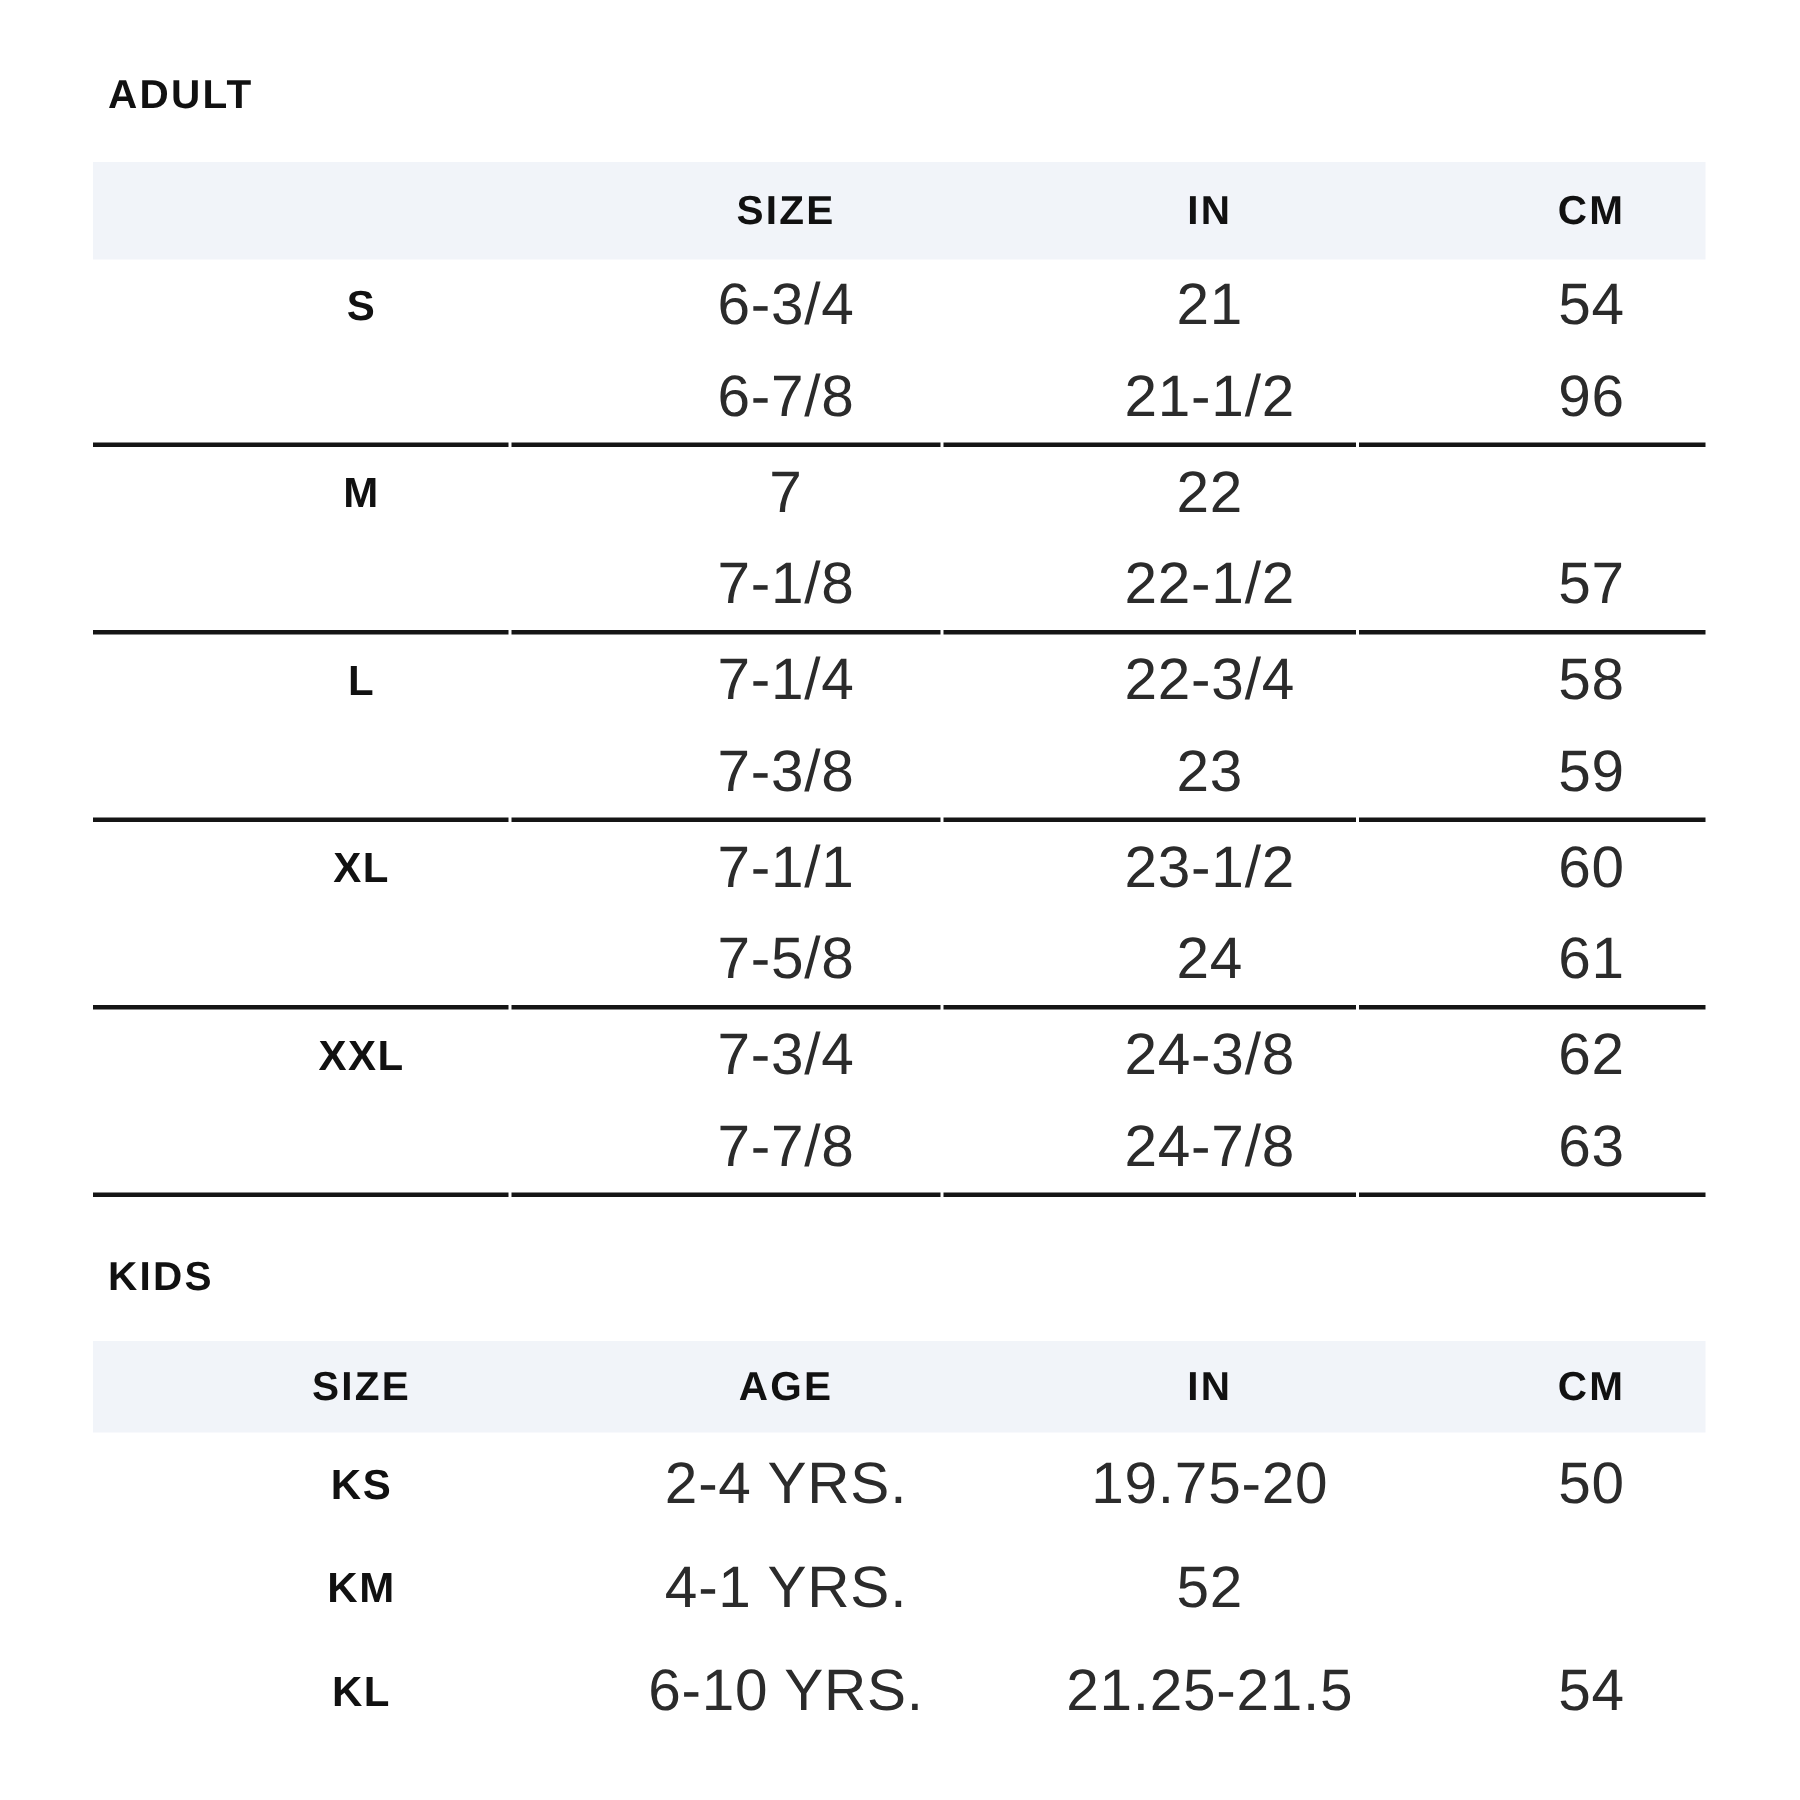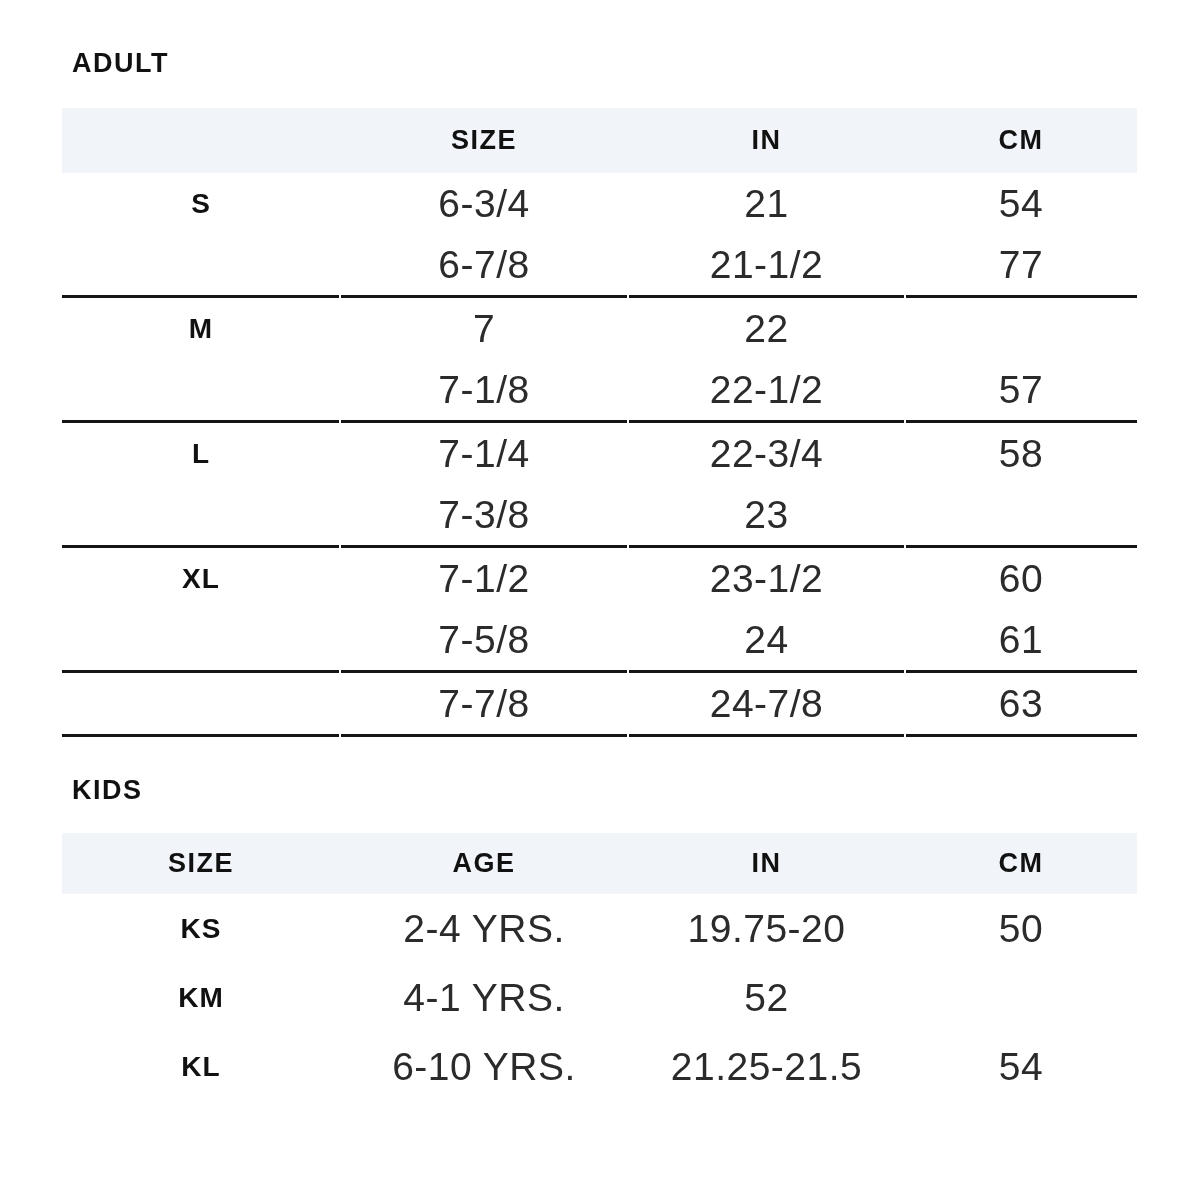--- a/index.html
+++ b/index.html
@@ -25,20 +25,21 @@
     letter-spacing:1.5px;
     line-height:38px;
     color:var(--heading-text);
   }
   #adult-title{margin:0 0 26px 10px;}
   #kids-title{margin:34px 0 24px 10px;}
   .size-table{width:1075px;}
   .trow{
     display:grid;
     grid-template-columns:278px 288px 277px 232px;
+    padding-left:40px;
   }
   .trow.header{
     height:65px;
     background:var(--header-bg);
   }
   .cell{
     display:flex;
     align-items:center;
     justify-content:center;
     font-size:39px;
@@ -92,21 +93,21 @@
         <div class="trow body">
           <div class="cell label">S</div>
           <div class="cell">6-3/4</div>
           <div class="cell">21</div>
           <div class="cell">54</div>
         </div>
         <div class="trow body">
           <div class="cell label"></div>
           <div class="cell">6-7/8</div>
           <div class="cell">21-1/2</div>
-          <div class="cell">77</div>
+          <div class="cell">96</div>
         </div>
         <div class="divider">
           <span class="dseg"></span>
           <span class="dseg"></span>
           <span class="dseg"></span>
           <span class="dseg"></span>
         </div>
         <div class="trow body">
           <div class="cell label">M</div>
           <div class="cell">7</div>
@@ -127,44 +128,51 @@
         <div class="trow body">
           <div class="cell label">L</div>
           <div class="cell">7-1/4</div>
           <div class="cell">22-3/4</div>
           <div class="cell">58</div>
         </div>
         <div class="trow body">
           <div class="cell label"></div>
           <div class="cell">7-3/8</div>
           <div class="cell">23</div>
+          <div class="cell">59</div>
         </div>
         <div class="divider">
           <span class="dseg"></span>
           <span class="dseg"></span>
           <span class="dseg"></span>
           <span class="dseg"></span>
         </div>
         <div class="trow body">
           <div class="cell label">XL</div>
-          <div class="cell">7-1/2</div>
+          <div class="cell">7-1/1</div>
           <div class="cell">23-1/2</div>
           <div class="cell">60</div>
         </div>
         <div class="trow body">
           <div class="cell label"></div>
           <div class="cell">7-5/8</div>
           <div class="cell">24</div>
           <div class="cell">61</div>
         </div>
         <div class="divider">
           <span class="dseg"></span>
           <span class="dseg"></span>
           <span class="dseg"></span>
           <span class="dseg"></span>
+        </div>
+        <div class="trow body">
+          <div class="cell label">XXL</div>
+          <div class="cell">7-3/4</div>
+          <div class="cell">24-3/8</div>
+          <div class="cell">62</div>
         </div>
         <div class="trow body">
           <div class="cell label"></div>
           <div class="cell">7-7/8</div>
           <div class="cell">24-7/8</div>
           <div class="cell">63</div>
         </div>
         <div class="divider">
           <span class="dseg"></span>
           <span class="dseg"></span>

